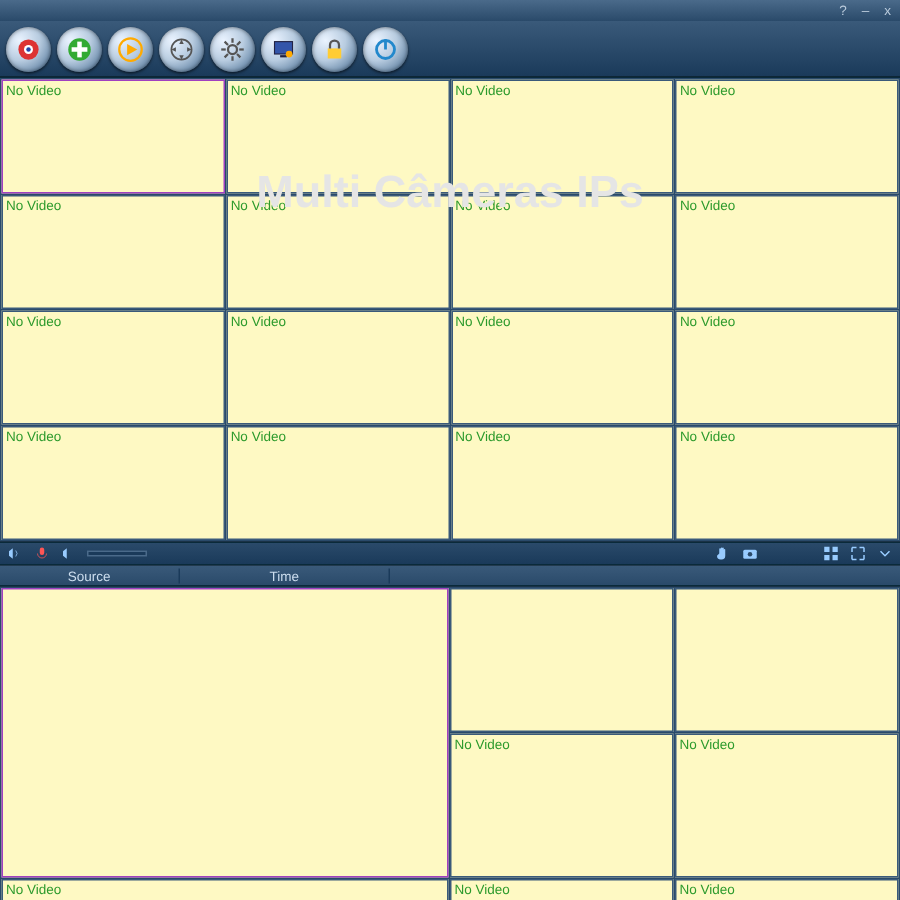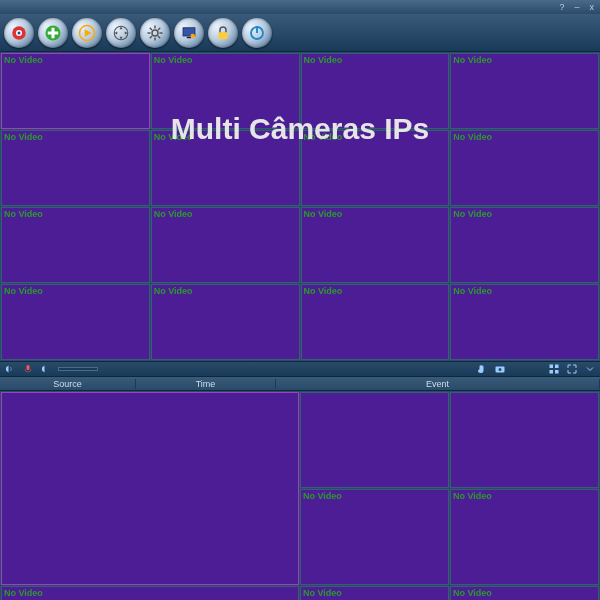--- a/index.html
+++ b/index.html
@@ -53,24 +53,23 @@
     border: 1px solid #334;
   }
   .grid-area {
     display: grid;
     grid-template-columns: repeat(4, 1fr);
     gap: 1px;
     background: #2a4a6a;
     padding: 1px;
   }
   .cell {
-    background: #4c1d95;
+    background: #fef9c3;
     position: relative;
     border: 1px solid #3a5a7a;
-    font-weight: bold;
   }
   .cell .nv {
     position: absolute; top: 1px; left: 2px;
     color: #2c9a2c; font-size: 9px;
   }
   .grid-top .cell { height: 76px; }
   .sel { border: 1px solid #a040c0; }
   .overlay-title {
     position: absolute;
     top: 60px;
@@ -272,23 +271,22 @@
     <svg class="mic-ico" viewBox="0 0 24 24">
         <path d="M4 4h6M4 4v6M20 4h-6M20 4v6M4 20h6M4 20v-6M20 20h-6M20 20v-6" stroke="#9cf" stroke-width="2" fill="none"></path>
       </svg>
     <svg class="mic-ico" viewBox="0 0 24 24">
         <path d="M6 9l6 6 6-6" stroke="#9cf" stroke-width="2" fill="none"></path>
       </svg>
   </div>
 </div>
 
 <div class="log-header">
-  <div class="log-col" style="width:136px">Source</div>
+  <div class="log-col" style="width:120px">Source</div>
   <div class="log-col" style="width:140px">Time</div>
-  <div class="log-col" style="flex:1">Event</div>
 </div>
 
 <div class="grid-bot">
   <div class="cell big sel"></div>
   <div class="cell"></div>
   <div class="cell"></div>
   <div class="cell">
       <span class="nv">No Video</span>
     </div>
   <div class="cell">

